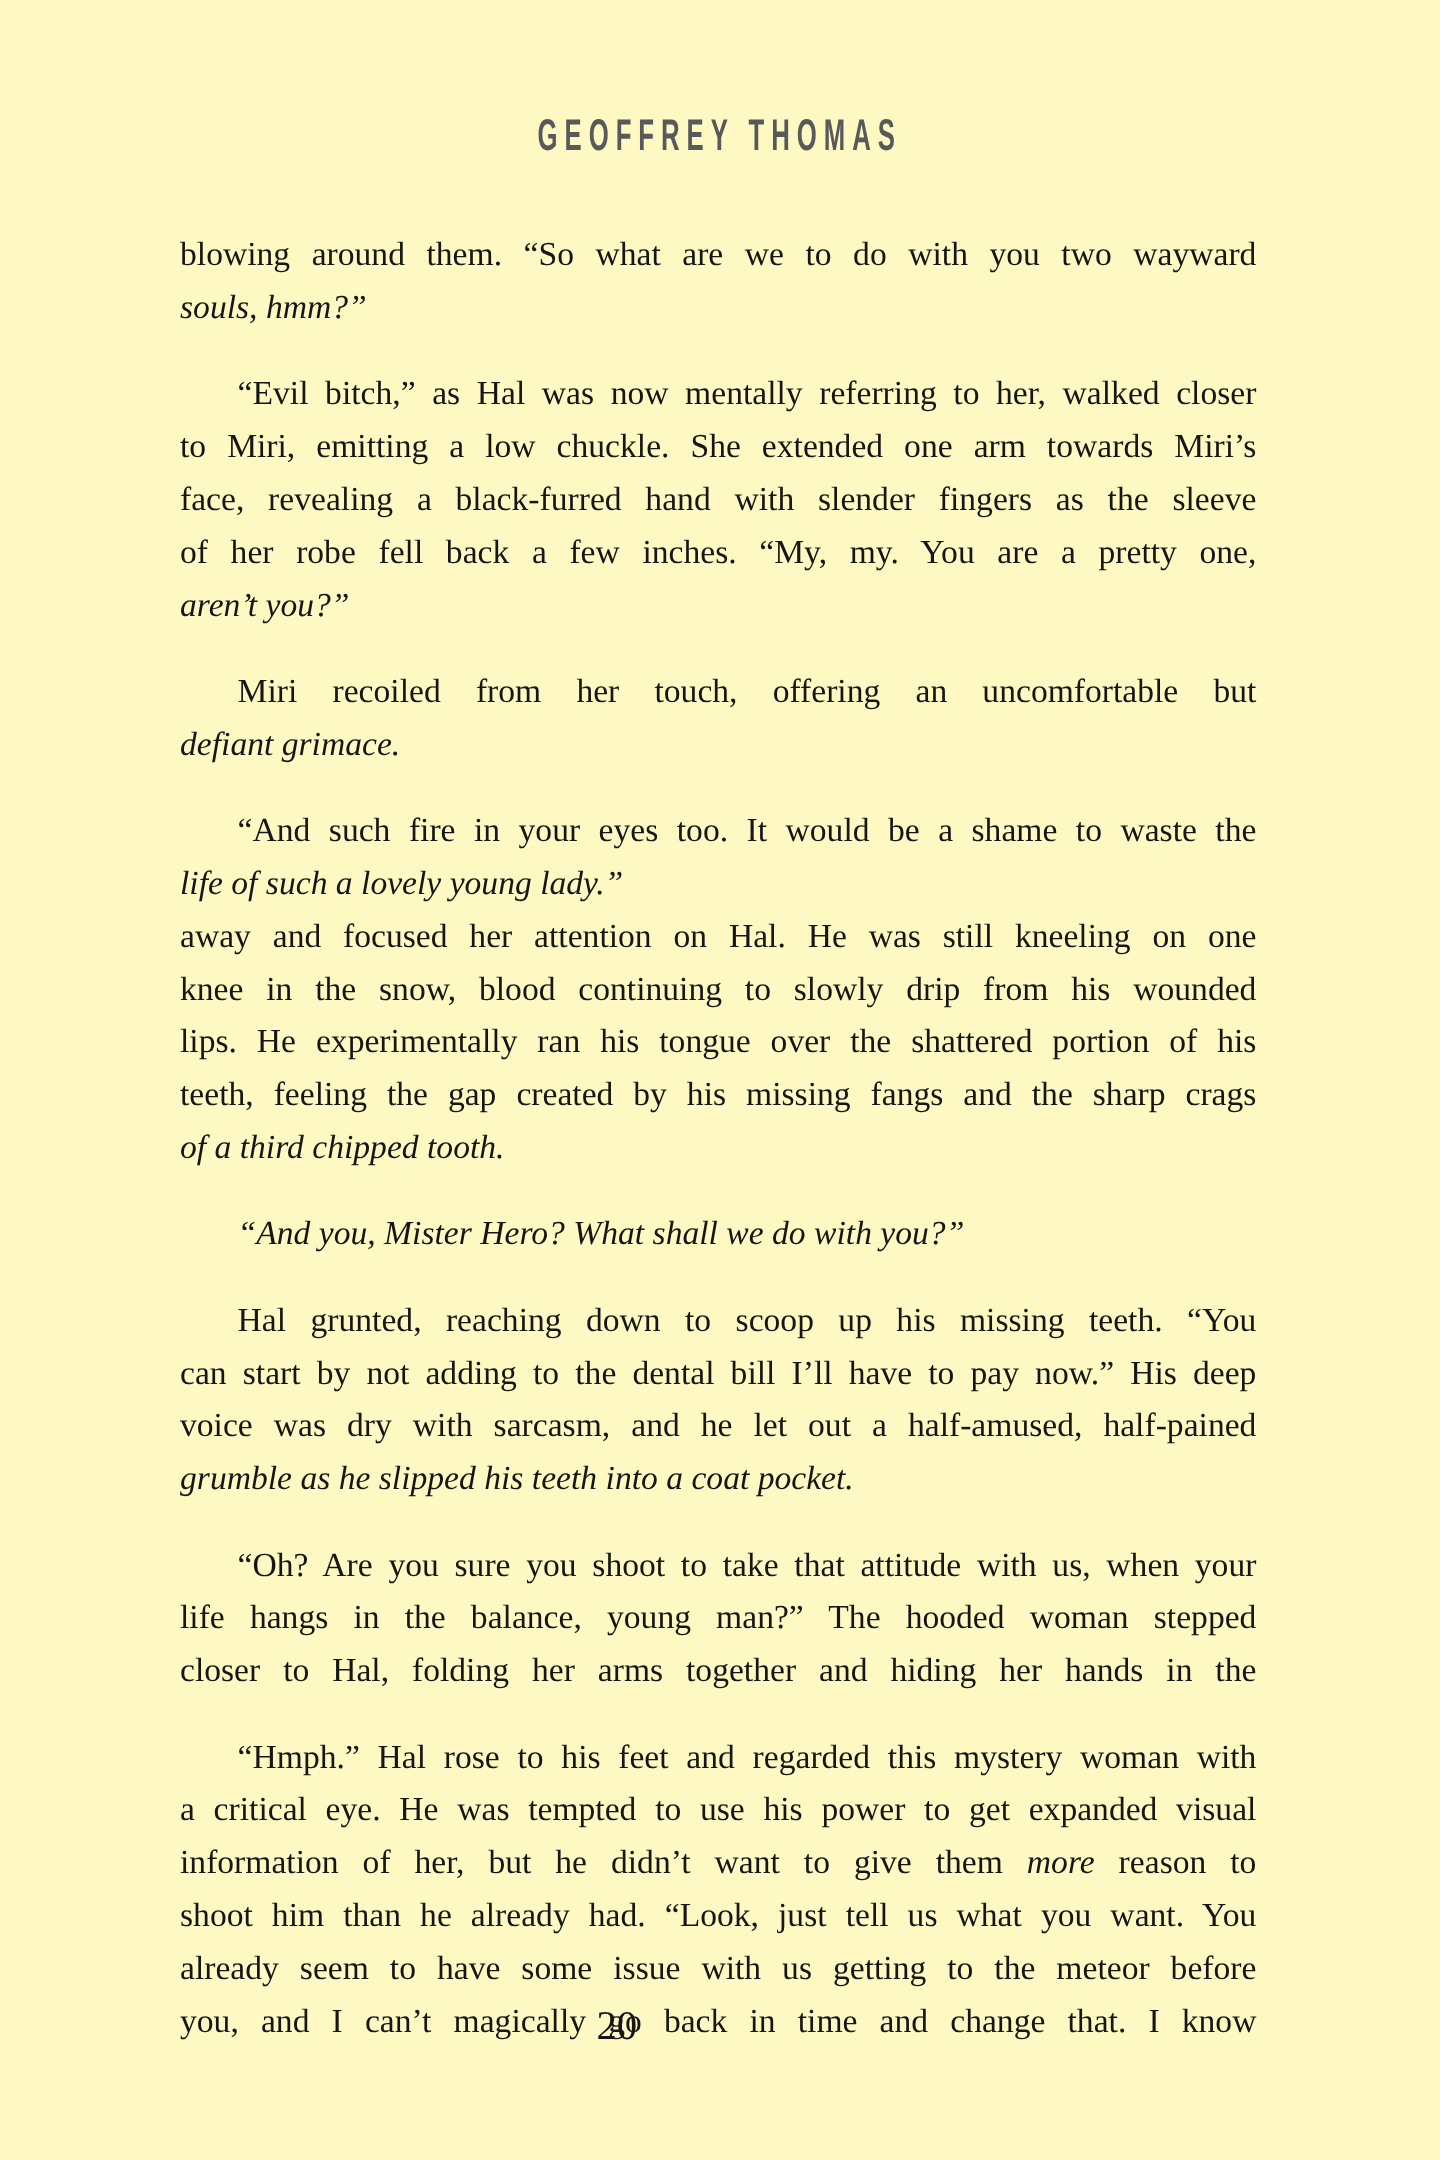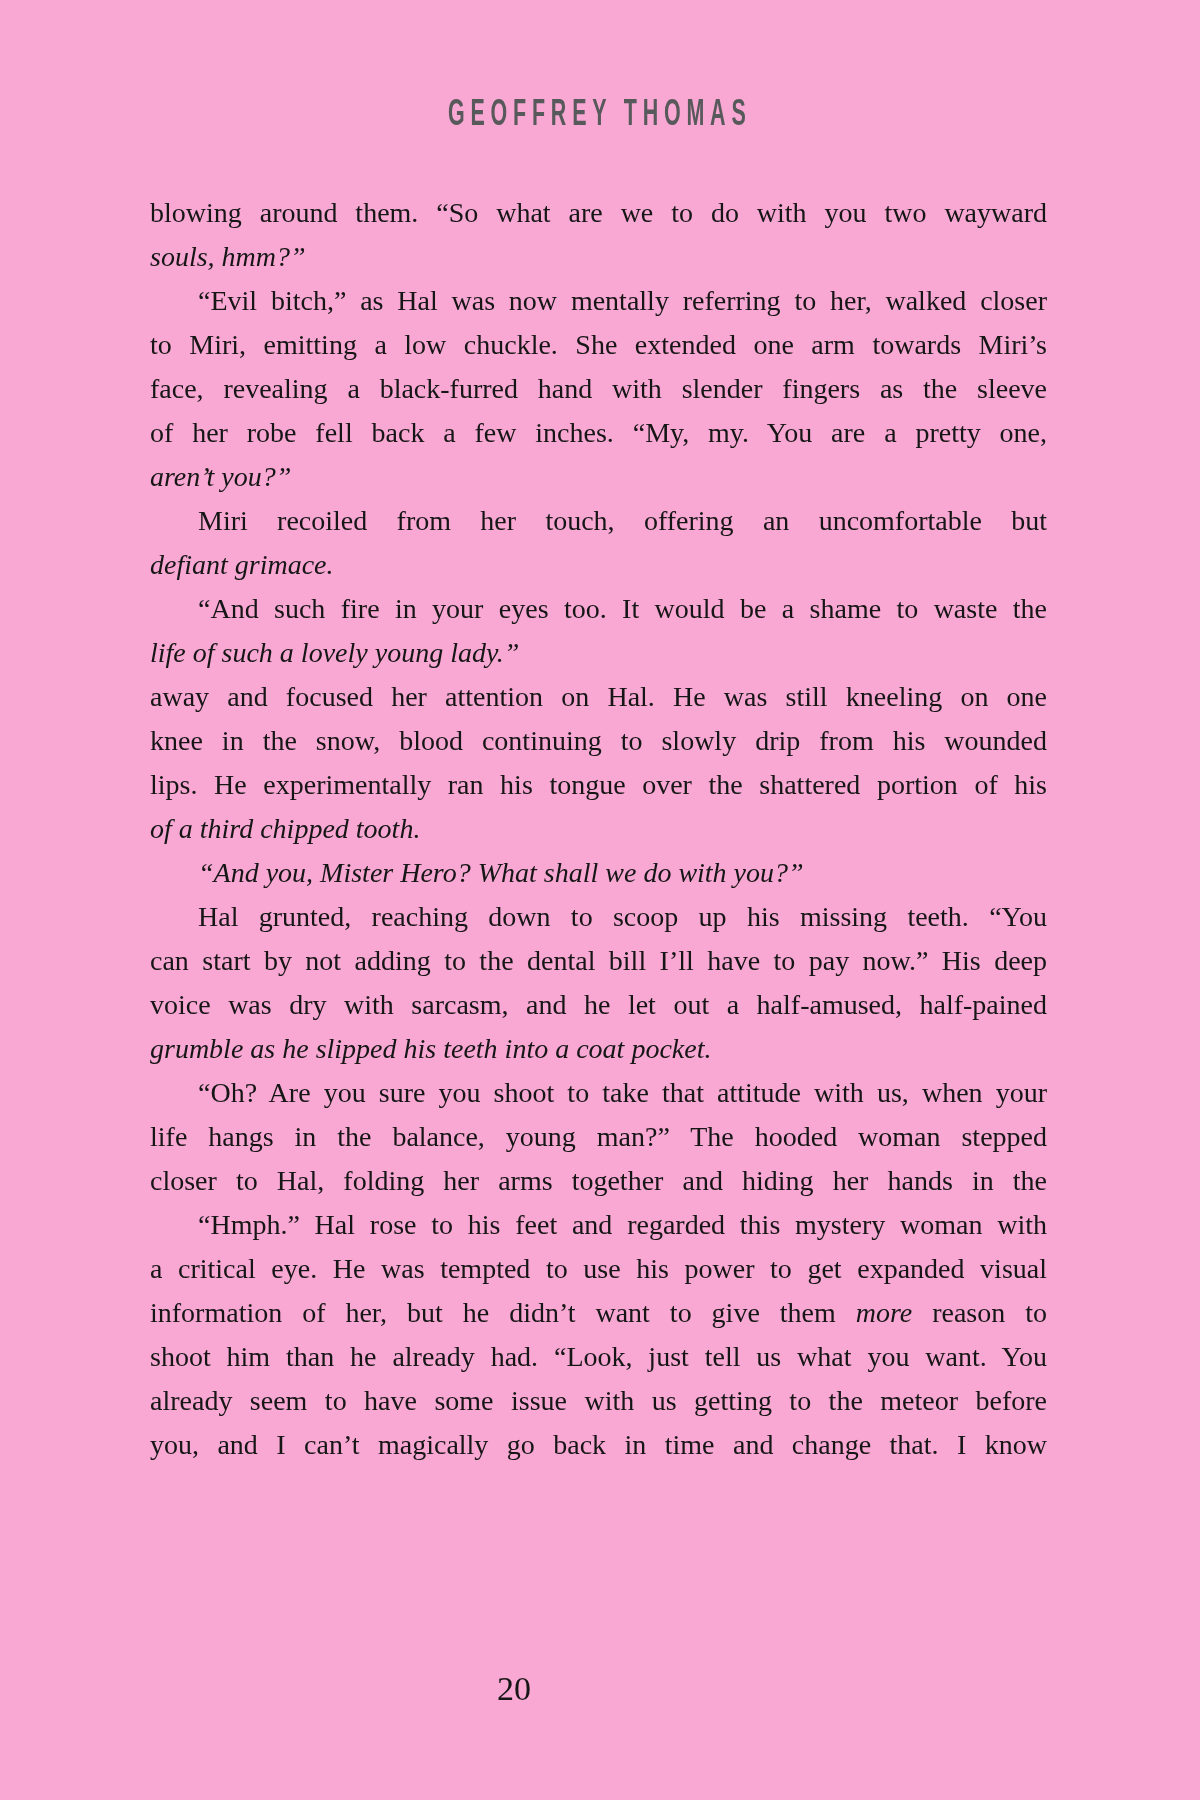--- a/index.html
+++ b/index.html
@@ -6,21 +6,21 @@
   body {
     width: 1200px;
     height: 1800px;
     background: #ffffff;
     position: relative;
     font-family: "Liberation Serif", serif;
   }
   .page {
     position: absolute;
     inset: 0;
-    background: #f9a8d4;
+    background: #fef9c3;
     overflow: hidden;
   }
   .running-head {
     position: absolute;
     top: 92px;
     left: 0;
     width: 1200px;
     text-align: center;
     white-space: nowrap;
   }
@@ -47,20 +47,21 @@
   .line {
     text-align: justify;
     text-align-last: justify;
   }
   .line.para-end {
     text-align-last: left;
     font-style: italic;
   }
   .line.indent {
     text-indent: 48px;
+    margin-top: 28px;
   }
   .line em {
     font-style: italic;
   }
   .folio {
     position: absolute;
     top: 1672px;
     left: 0;
     width: 1028px;
     text-align: center;
@@ -86,20 +87,21 @@
       <div class="line">face, revealing a black-furred hand with slender fingers as the sleeve</div>
       <div class="line">of her robe fell back a few inches. “My, my. You are a pretty one,</div>
       <div class="line para-end">aren’t you?”</div>
       <div class="line indent">Miri recoiled from her touch, offering an uncomfortable but</div>
       <div class="line para-end">defiant grimace.</div>
       <div class="line indent">“And such fire in your eyes too. It would be a shame to waste the</div>
       <div class="line para-end">life of such a lovely young lady.”</div>
       <div class="line">away and focused her attention on Hal. He was still kneeling on one</div>
       <div class="line">knee in the snow, blood continuing to slowly drip from his wounded</div>
       <div class="line">lips. He experimentally ran his tongue over the shattered portion of his</div>
+      <div class="line">teeth, feeling the gap created by his missing fangs and the sharp crags</div>
       <div class="line para-end">of a third chipped tooth.</div>
       <div class="line indent para-end">“And you, Mister Hero? What shall we do with you?”</div>
       <div class="line indent">Hal grunted, reaching down to scoop up his missing teeth. “You</div>
       <div class="line">can start by not adding to the dental bill I’ll have to pay now.” His deep</div>
       <div class="line">voice was dry with sarcasm, and he let out a half-amused, half-pained</div>
       <div class="line para-end">grumble as he slipped his teeth into a coat pocket.</div>
       <div class="line indent">“Oh? Are you sure you shoot to take that attitude with us, when your</div>
       <div class="line">life hangs in the balance, young man?” The hooded woman stepped</div>
       <div class="line">closer to Hal, folding her arms together and hiding her hands in the</div>
       <div class="line indent">“Hmph.” Hal rose to his feet and regarded this mystery woman with</div>

